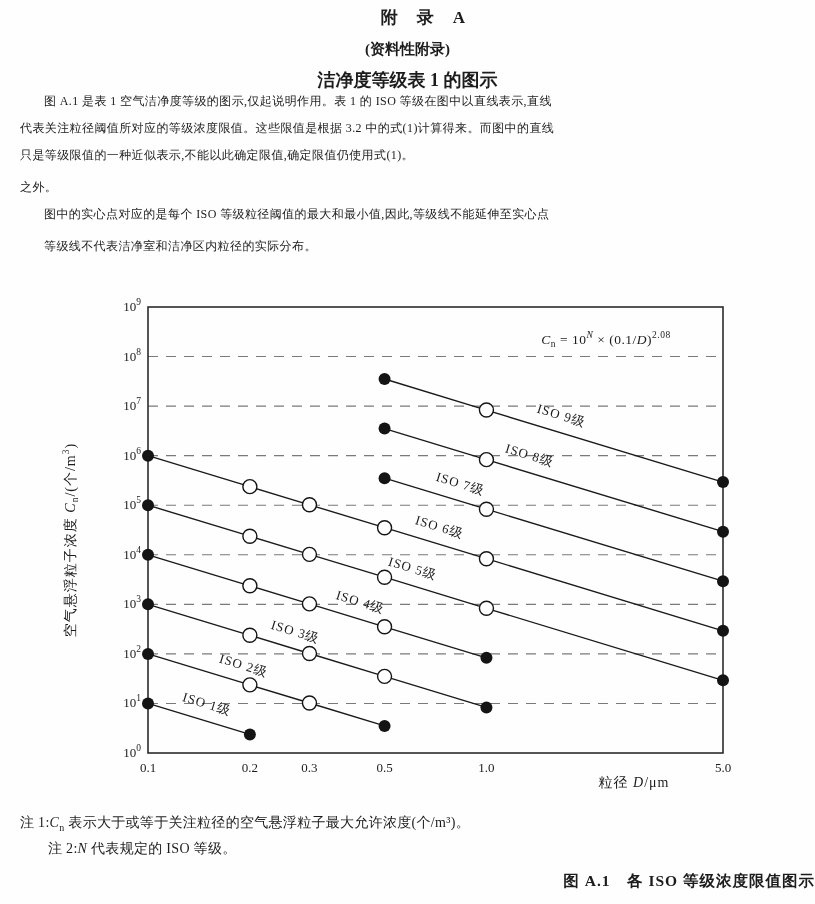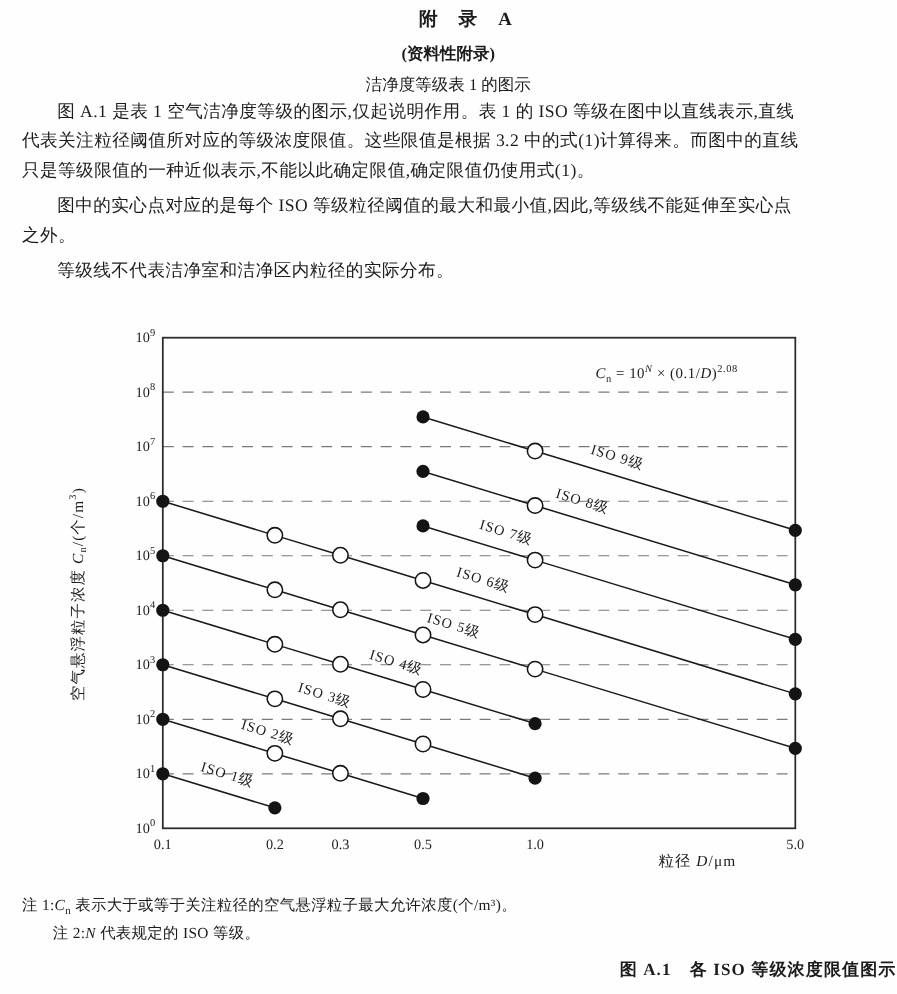--- a/index.html
+++ b/index.html
@@ -2,23 +2,23 @@
 <html><head>
 <meta charset="utf-8">
 <style>
   html,body{margin:0;padding:0;background:#ffffff;}
   .page{position:relative;width:815px;height:904px;background:#fefefe;color:#1c1c1c;
         font-family:"Liberation Serif","DejaVu Serif",serif;overflow:hidden;}
 
   .title-block{position:absolute;top:6px;left:0;width:100%;text-align:center;}
   .t1{font-size:17px;font-weight:bold;margin:0 0 11px;letter-spacing:1px;padding-left:32px;}
   .t2{font-size:15px;font-weight:bold;margin:0 16px 9px;}
-  .t3{font-size:15px;font-weight:normal;margin:0;}
+  .t3{font-size:18px;font-weight:bold;margin:0;}
 
-  .body-text{position:absolute;top:88px;left:20px;right:18px;font-size:16px;line-height:27px;letter-spacing:0.4px;}
+  .body-text{position:absolute;top:88px;left:20px;right:18px;font-size:12px;line-height:27px;letter-spacing:0.4px;}
   .para{margin:0;}
   .para + .para{margin-top:5px;}
   .pline{display:block;}
   .pline.first{text-indent:2em;}
 
   figure.chart{position:absolute;left:40px;top:288px;margin:0;padding:0;}
   svg text{font-family:"Liberation Serif","DejaVu Serif",serif;fill:#1c1c1c;}
   .frame{fill:none;stroke:#2b2b2b;stroke-width:1.6;}
   .grid{stroke:#7a7a7a;stroke-width:1.1;stroke-dasharray:10 8;}
   .sline{fill:none;stroke:#1a1a1a;stroke-width:1.4;}
@@ -47,22 +47,22 @@
     <h2 class="t3">洁净度等级表 1 的图示</h2>
   </div>
 
   <div class="body-text">
     <p class="para">
       <span class="pline first">图 A.1 是表 1 空气洁净度等级的图示,仅起说明作用。表 1 的 ISO 等级在图中以直线表示,直线</span>
       <span class="pline">代表关注粒径阈值所对应的等级浓度限值。这些限值是根据 3.2 中的式(1)计算得来。而图中的直线</span>
       <span class="pline">只是等级限值的一种近似表示,不能以此确定限值,确定限值仍使用式(1)。</span>
     </p>
     <p class="para">
+      <span class="pline">之外。</span>
       <span class="pline first">图中的实心点对应的是每个 ISO 等级粒径阈值的最大和最小值,因此,等级线不能延伸至实心点</span>
-      <span class="pline">之外。</span>
     </p>
     <p class="para">
       <span class="pline first">等级线不代表洁净室和洁净区内粒径的实际分布。</span>
     </p>
   </div>
 
   <figure class="chart">
     <svg id="chart-svg" width="740" height="520" viewBox="0 0 740 520">
         <g>
           <line x1="108" x2="683" y1="415.44444444444446" y2="415.44444444444446" class="grid"></line>

